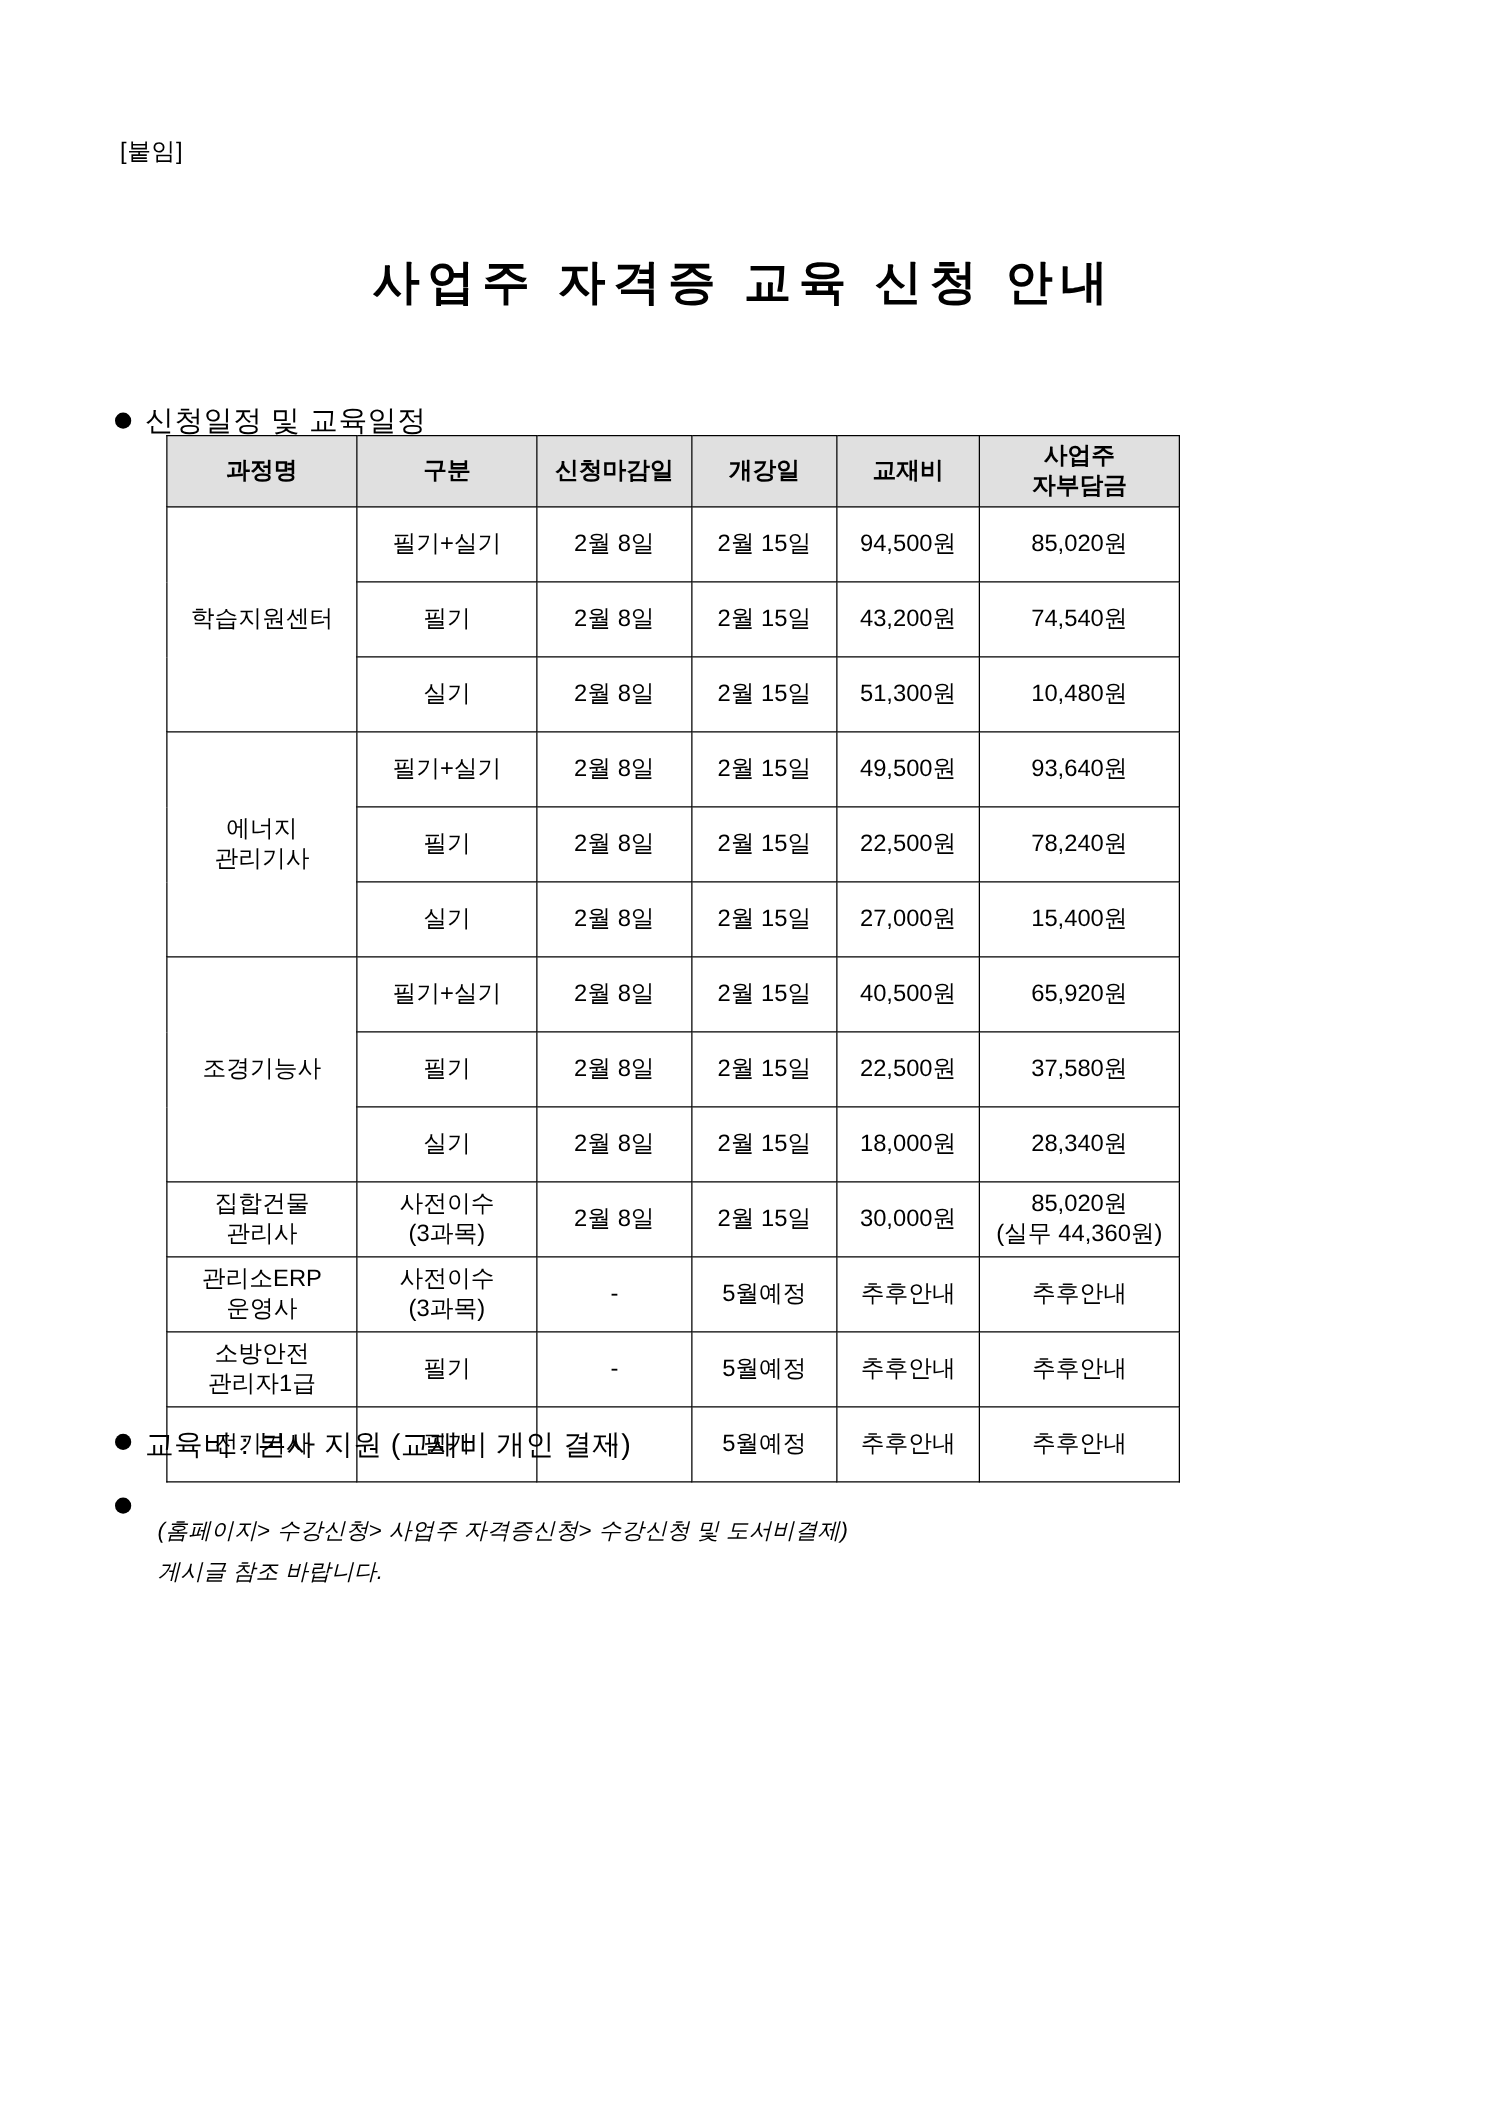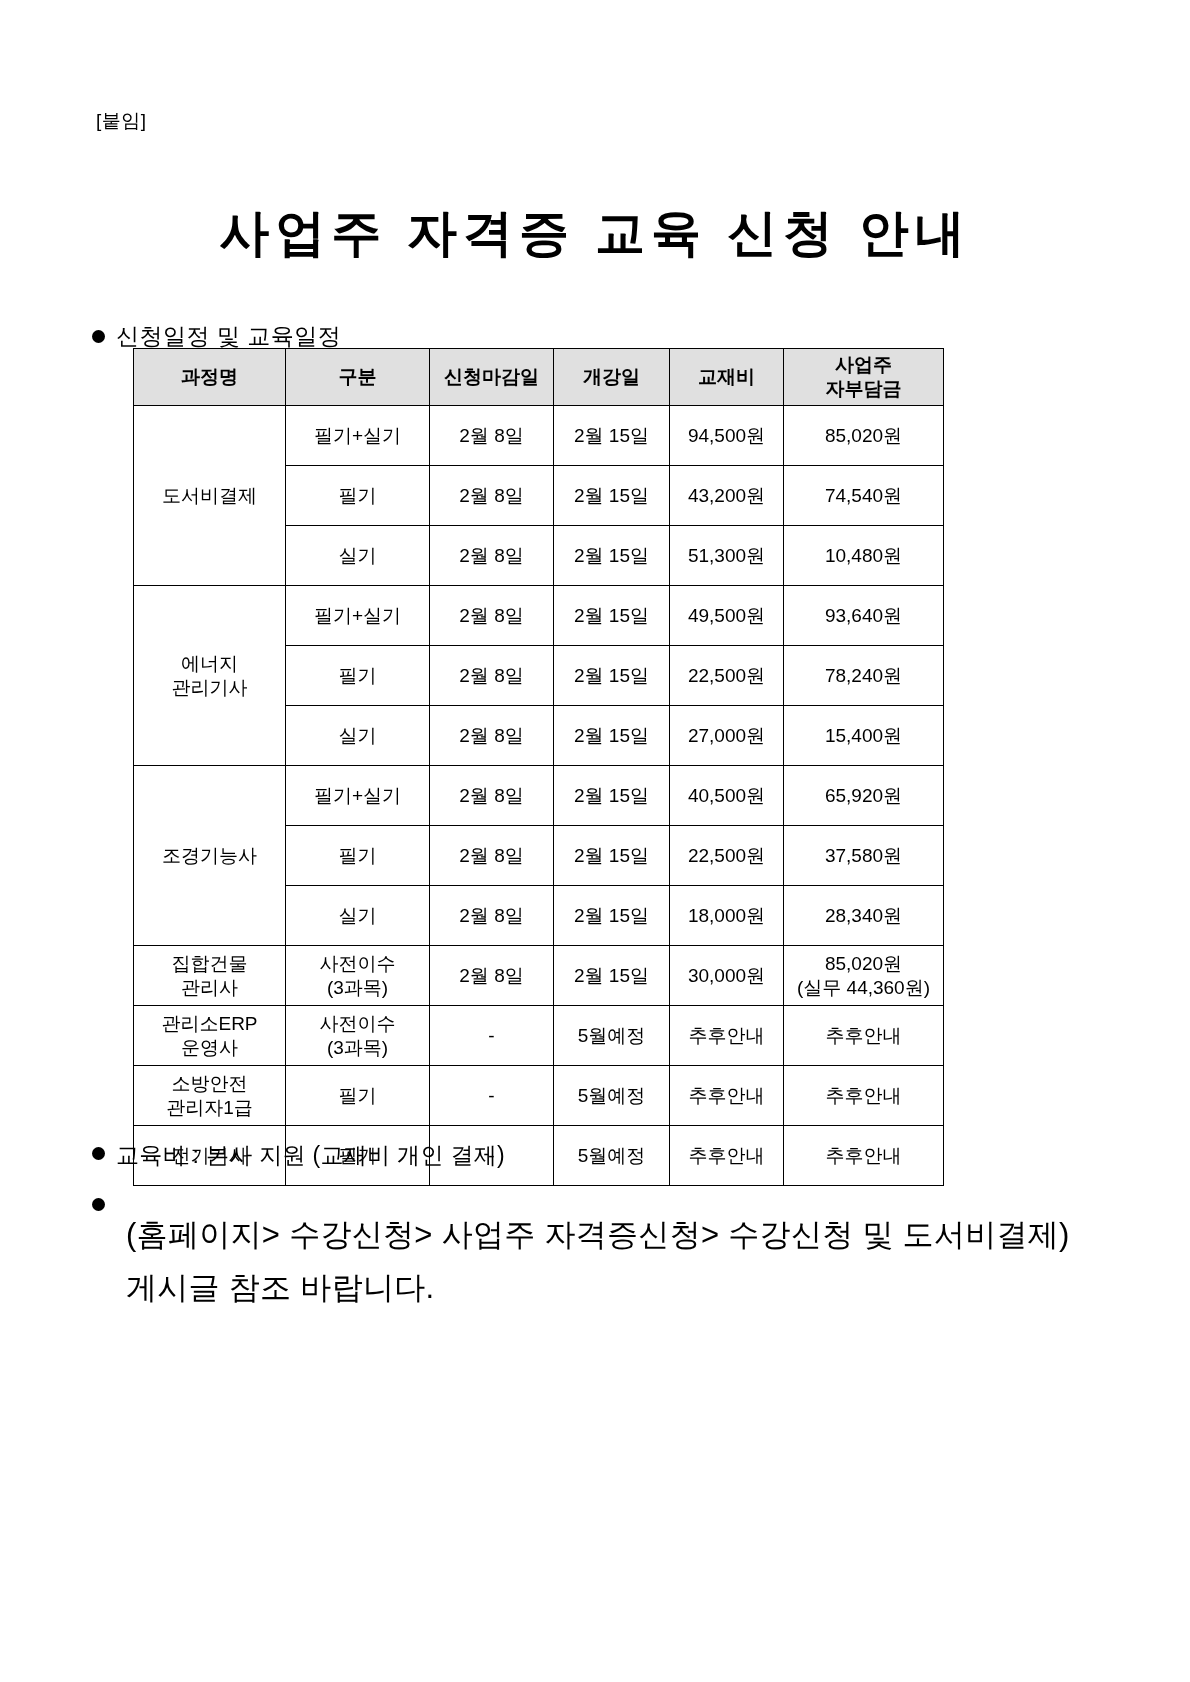--- a/index.html
+++ b/index.html
@@ -28,21 +28,21 @@
     top: 108px;
     font-size: 19px;
     letter-spacing: 0.5px;
   }
   .doc-title {
     position: absolute;
     left: 0;
     right: 0;
     top: 200px;
     text-align: center;
-    font-size: 50px;
+    font-size: 38px;
     font-weight: bold;
     letter-spacing: 6px;
   }
   .bullet-line {
     display: flex;
     align-items: flex-start;
     font-size: 23px;
     letter-spacing: 0.5px;
     margin-top: 16px;
   }
@@ -102,24 +102,25 @@
   }
   .note-item {
     margin-bottom: 6px;
   }
   .note-text {
     font-size: 23px;
     line-height: 1.52;
     letter-spacing: 0.3px;
   }
   .note-sub {
-    font-size: 31px;
+    font-size: 18px;
     line-height: 1.52;
     letter-spacing: 0.3px;
     padding-left: 34px;
+    font-style: italic;
   }
   .u {
     text-decoration: underline;
   }
   .nowrap { white-space: nowrap; }
 </style>
 </head>
 <body>
 
 <div class="page">
@@ -151,21 +152,21 @@
         <th>교재비</th>
         <th>
           <div>사업주</div>
           <div>자부담금</div>
         </th>
       </tr>
     </thead>
     <tbody>
         <tr>
           <td rowspan="3">
-            <div>도서비결제</div>
+            <div>학습지원센터</div>
           </td>
           <td>
             <div>필기+실기</div>
           </td>
           <td>
             <div>2월 8일</div>
           </td>
           <td>
             <div>2월 15일</div>
           </td>

